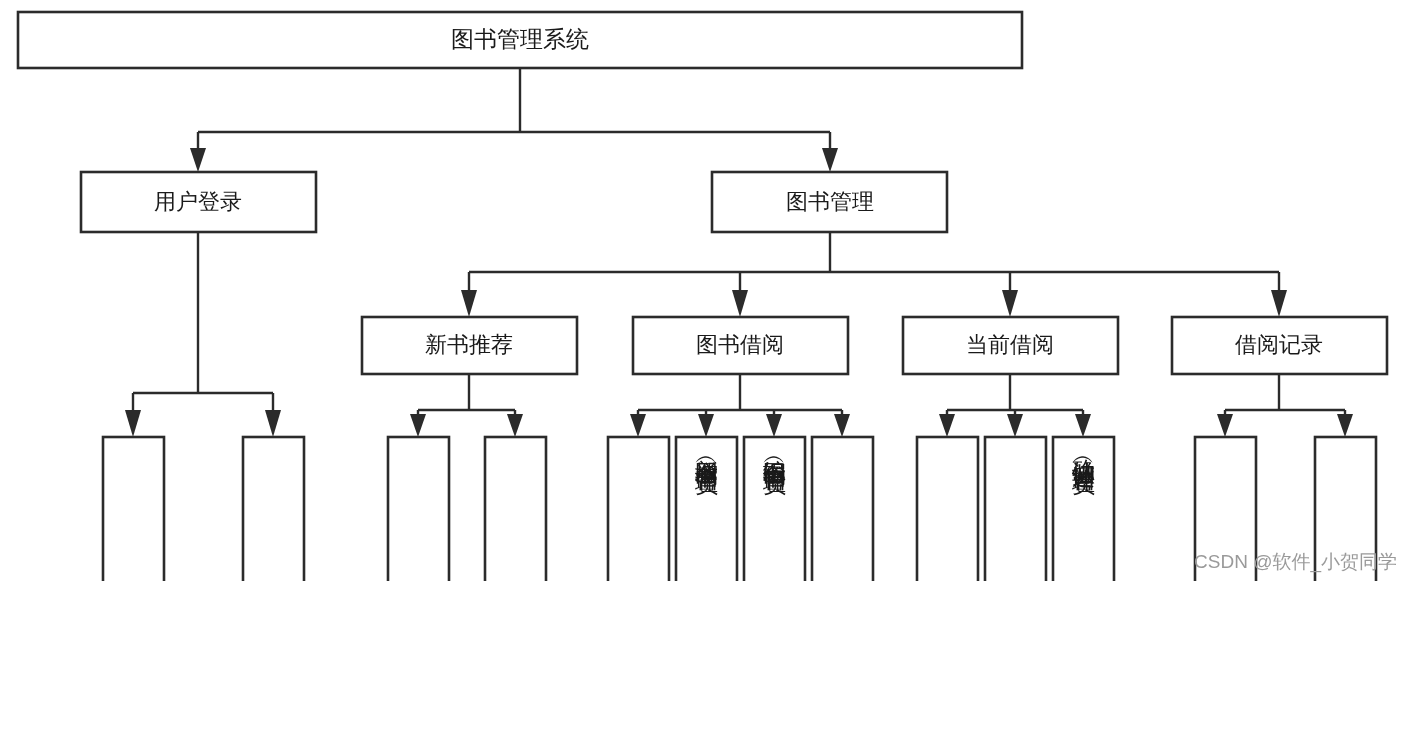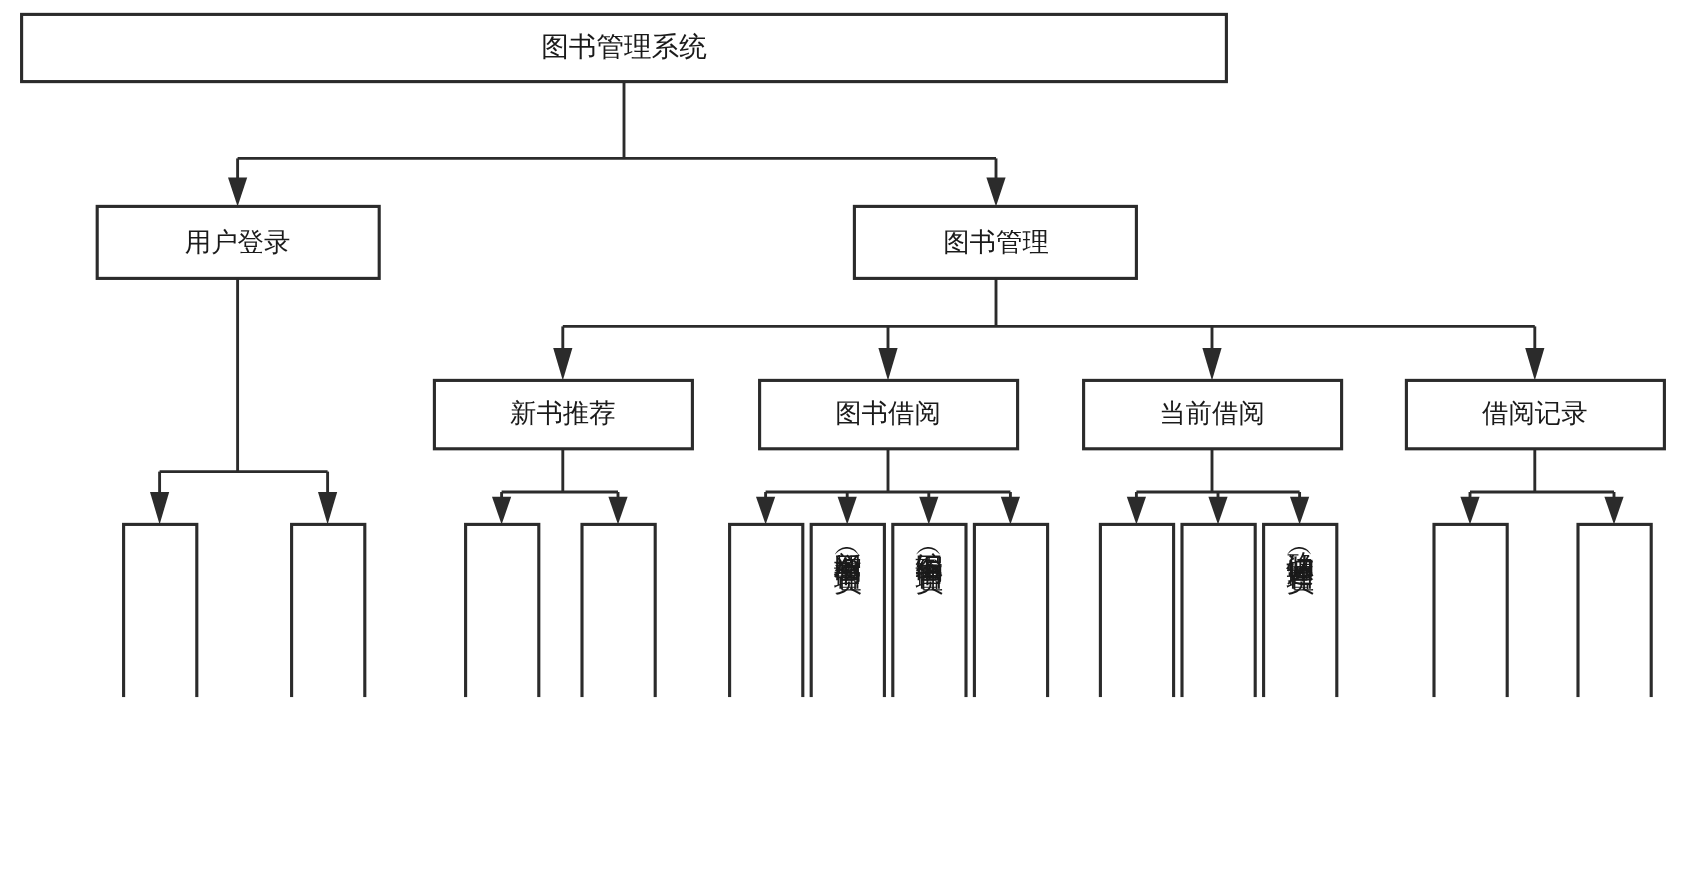--- a/index.html
+++ b/index.html
@@ -223,14 +223,15 @@
   <div class="vlabel" style="left:608px; top:437px; width:61px; height:296px;">查询图书</div>
   <div class="vlabel top-align" style="left:676px; top:437px; width:61px; height:296px;">新增图书（管理员）</div>
   <div class="vlabel top-align" style="left:744px; top:437px; width:61px; height:296px;">编辑图书（管理员）</div>
   <div class="vlabel" style="left:812px; top:437px; width:61px; height:296px;">借阅图书</div>
   <div class="vlabel" style="left:917px; top:437px; width:61px; height:296px;">查询图书</div>
   <div class="vlabel" style="left:985px; top:437px; width:61px; height:296px;">归还图书</div>
   <div class="vlabel top-align" style="left:1053px; top:437px; width:61px; height:296px;">确认归还（管理员）</div>
   <div class="vlabel" style="left:1195px; top:437px; width:61px; height:296px;">新增借阅记录</div>
   <div class="vlabel" style="left:1315px; top:437px; width:61px; height:296px;">查询借阅记录</div>
 
+  <div class="watermark">CSDN @软件_小贺同学</div>
 
 </div>
 
 </body></html>

